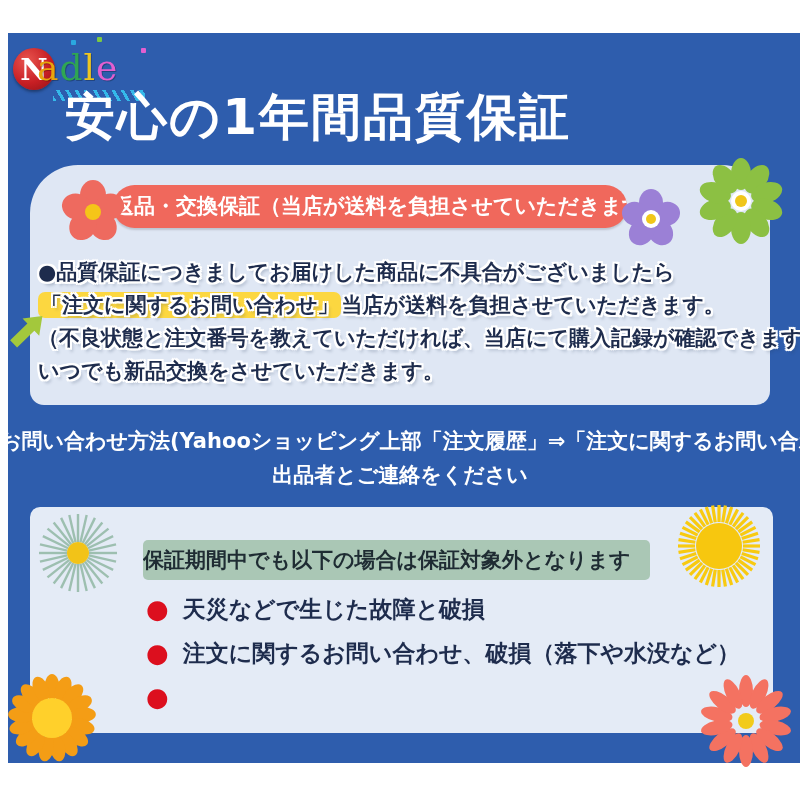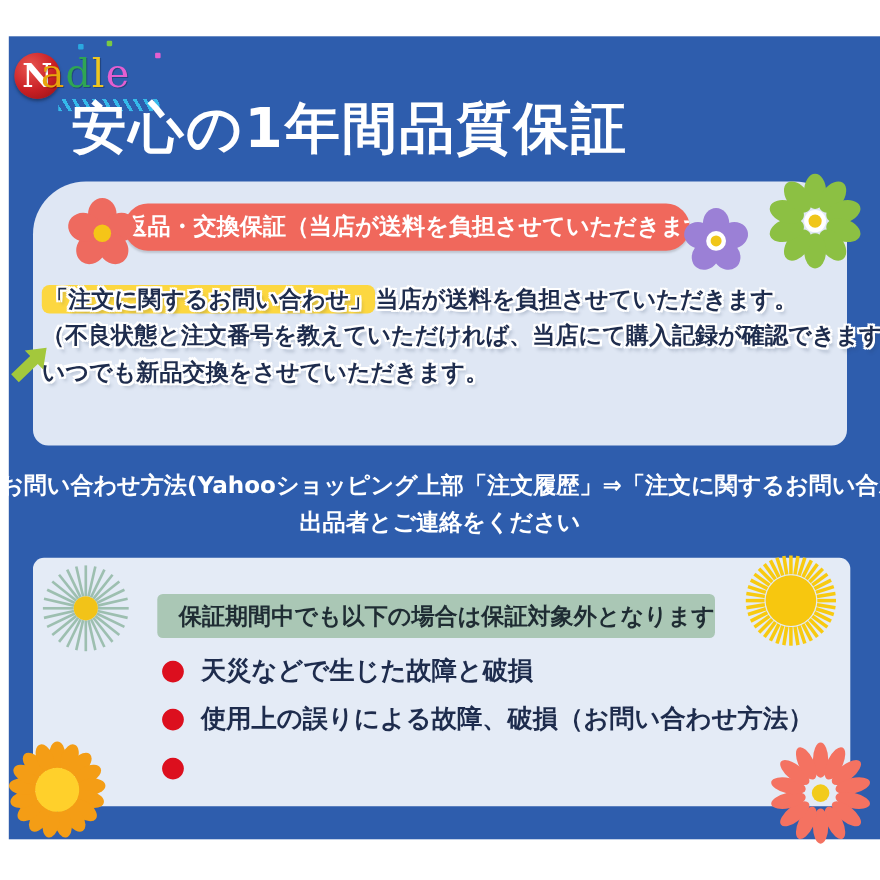--- a/index.html
+++ b/index.html
@@ -40,21 +40,21 @@
       0 -2px 0 #fff,0 2px 0 #fff,-2px 0 0 #fff,2px 0 0 #fff,3px 4px 3px rgba(40,60,90,.25);}
   .hl{background:var(--highlight_yellow);border-radius:7px;padding:1px 3px;text-align:right;}
 
   .arrow{position:absolute;left:4px;top:306px;width:48px;height:48px;}
 
   .contact{position:absolute;left:0;top:424px;width:800px;text-align:center;color:#fff;
     font-weight:bold;font-size:21px;line-height:34px;white-space:nowrap;}
 
   .green{position:absolute;left:113px;top:33px;width:507px;height:40px;line-height:40px;
     background:var(--green_banner);border-radius:5px;color:#1f2c33;font-weight:bold;font-size:21px;
-    text-align:right;white-space:nowrap;overflow:hidden;}
+    text-align:left;white-space:nowrap;overflow:hidden;}
   .rows{position:absolute;left:116px;top:80px;}
   .row{display:flex;align-items:center;height:44px;white-space:nowrap;}
   .rdot{color:var(--bullet_red);font-size:26px;margin-right:2px;line-height:1;}
   .rtxt{font-weight:bold;font-size:23px;color:var(--text_navy);margin-left:12px;}
 
   .fl{position:absolute;width:100px;height:100px;overflow:visible;}
 </style>
 </head>
 <body>
 
@@ -72,20 +72,21 @@
     <div class="dot-c" style="left:128px;top:2px;background:#e35fd0;"></div>
   </div>
 
   <div class="title">安心の1年間品質保証</div>
 
   <div class="panel p1"></div>
 
   <div class="pink">返品・交換保証（当店が送料を負担させていただきます）</div>
 
   <div class="body1">
+    <div class="bl">●品質保証につきましてお届けした商品に不具合がございましたら</div>
     <div class="bl"><span class="hl">「注文に関するお問い合わせ」</span><span>当店が送料を負担させていただきます。</span></div>
     <div class="bl">（不良状態と注文番号を教えていただければ、当店にて購入記録が確認できます。）</div>
     <div class="bl">いつでも新品交換をさせていただきます。</div>
   </div>
 
   <svg class="arrow" viewBox="0 0 48 48">
     <polygon points="4,19 28,19 28,12 44,24 28,36 28,29 4,29" fill="#a3c83c" transform="rotate(-44 24 24)"></polygon>
   </svg>
 
   <div class="contact">
@@ -95,21 +96,21 @@
 
   <div class="panel p2">
     <div class="green">保証期間中でも以下の場合は保証対象外となります</div>
     <div class="rows">
       <div class="row">
           <span class="rdot">●</span>
           <span class="rtxt">天災などで生じた故障と破損</span>
         </div>
       <div class="row">
           <span class="rdot">●</span>
-          <span class="rtxt">使用上の誤りによる故障、破損（お問い合わせ方法）</span>
+          <span class="rtxt">注文に関するお問い合わせ、破損（落下や水没など）</span>
         </div>
       <div class="row">
           <span class="rdot">●</span>
         </div>
     </div>
   </div>
 
   <svg id="f_red" class="fl" viewBox="-50 -50 100 100" style="left:43px;top:162px">
       <ellipse cx="0" cy="-17" rx="13" ry="15" fill="#ee6a5f" transform="rotate(0)"></ellipse>
       <ellipse cx="0" cy="-17" rx="13" ry="15" fill="#ee6a5f" transform="rotate(72)"></ellipse>

